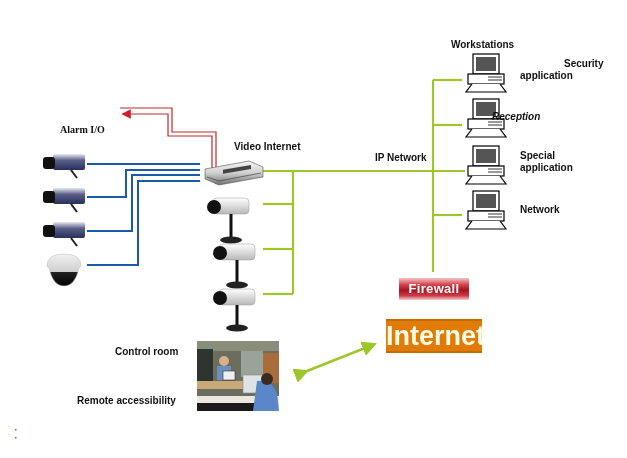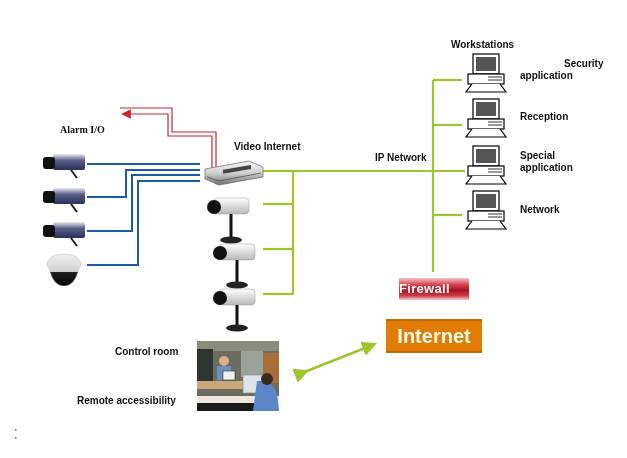--- a/index.html
+++ b/index.html
@@ -4,25 +4,25 @@
 <style>
   html, body { margin: 0; padding: 0; background: #ffffff; }
   body { width: 627px; height: 458px; position: relative; overflow: hidden;
          font-family: "Liberation Sans", sans-serif; }
   #stage { position: absolute; left: 0; top: 0; width: 622px; height: 458px; border-radius: 26px; }
   .lbl { position: absolute; font-family: "Liberation Sans", sans-serif;
          font-size: 10px; font-weight: bold; color: #111; line-height: 12px; white-space: nowrap; }
   .firewall { position: absolute; left: 399px; top: 278px; width: 70px; height: 22px;
               background: linear-gradient(#f3c4c6 0%, #d5454f 30%, #a6131f 55%, #cc3a46 80%, #f6d0d3 100%);
               color: #fff; font-family: "Liberation Sans", sans-serif; font-weight: bold;
-              font-size: 13px; line-height: 22px; letter-spacing: 0.3px; }
+              font-size: 13px; text-align: center; line-height: 22px; letter-spacing: 0.3px; }
   .internet { position: absolute; left: 386px; top: 319px; width: 96px; height: 34px;
               background: #e07c06; border-top: 2px solid #c76a00; border-bottom: 2px solid #c76a00; box-sizing: border-box;
               color: #fffbe6; font-family: "Liberation Sans", sans-serif; font-weight: bold;
-              font-size: 20px; text-align: center; line-height: 30px; }
+              font-size: 27px; text-align: center; line-height: 30px; }
   .photo { position: absolute; left: 197px; top: 341px; width: 82px; height: 70px; overflow: hidden; }
 </style>
 </head>
 <body>
 
 <div id="stage">
   <svg width="627" height="458" viewBox="0 0 627 458" style="position:absolute;left:0;top:0">
     <defs>
       <marker id="redArrow" markerWidth="8" markerHeight="8" refX="4" refY="4" orient="auto">
         <path d="M0,0 L8,4 L0,8 z" fill="#d0202a"></path>
@@ -178,21 +178,21 @@
       <rect x="0" y="55" width="82" height="15" fill="#ece8df"></rect>
       <rect x="0" y="62" width="60" height="8" fill="#1a1a1a"></rect>
       <path d="M60,40 Q74,38 80,52 L82,70 L56,70 Z" fill="#5b86c7"></path>
       <circle cx="70" cy="38" r="6" fill="#3b2a22"></circle>
     </svg>
   </div>
 
   <div class="lbl" style="left:451px;top:39px;">Workstations</div>
   <div class="lbl" style="left:520px;top:58px;padding-left:44px;">Security</div>
   <div class="lbl" style="left:520px;top:70px;">application</div>
-  <div class="lbl" style="left:520px;top:111px;">Reception</div>
+  <div class="lbl" style="left:492px;top:111px;font-style:italic;">Reception</div>
   <div class="lbl" style="left:520px;top:150px;">Special</div>
   <div class="lbl" style="left:520px;top:162px;">application</div>
   <div class="lbl" style="left:520px;top:204px;">Network</div>
 
   <div class="lbl" style="left:60px;top:124px;font-family:Liberation Serif, serif;">Alarm I/O</div>
   <div class="lbl" style="left:234px;top:141px;">Video Internet</div>
   <div class="lbl" style="left:347px;top:152px;margin-left:28px;">IP Network</div>
   <div class="lbl" style="left:115px;top:346px;">Control  room</div>
   <div class="lbl" style="left:77px;top:395px;">Remote accessibility</div>
 

